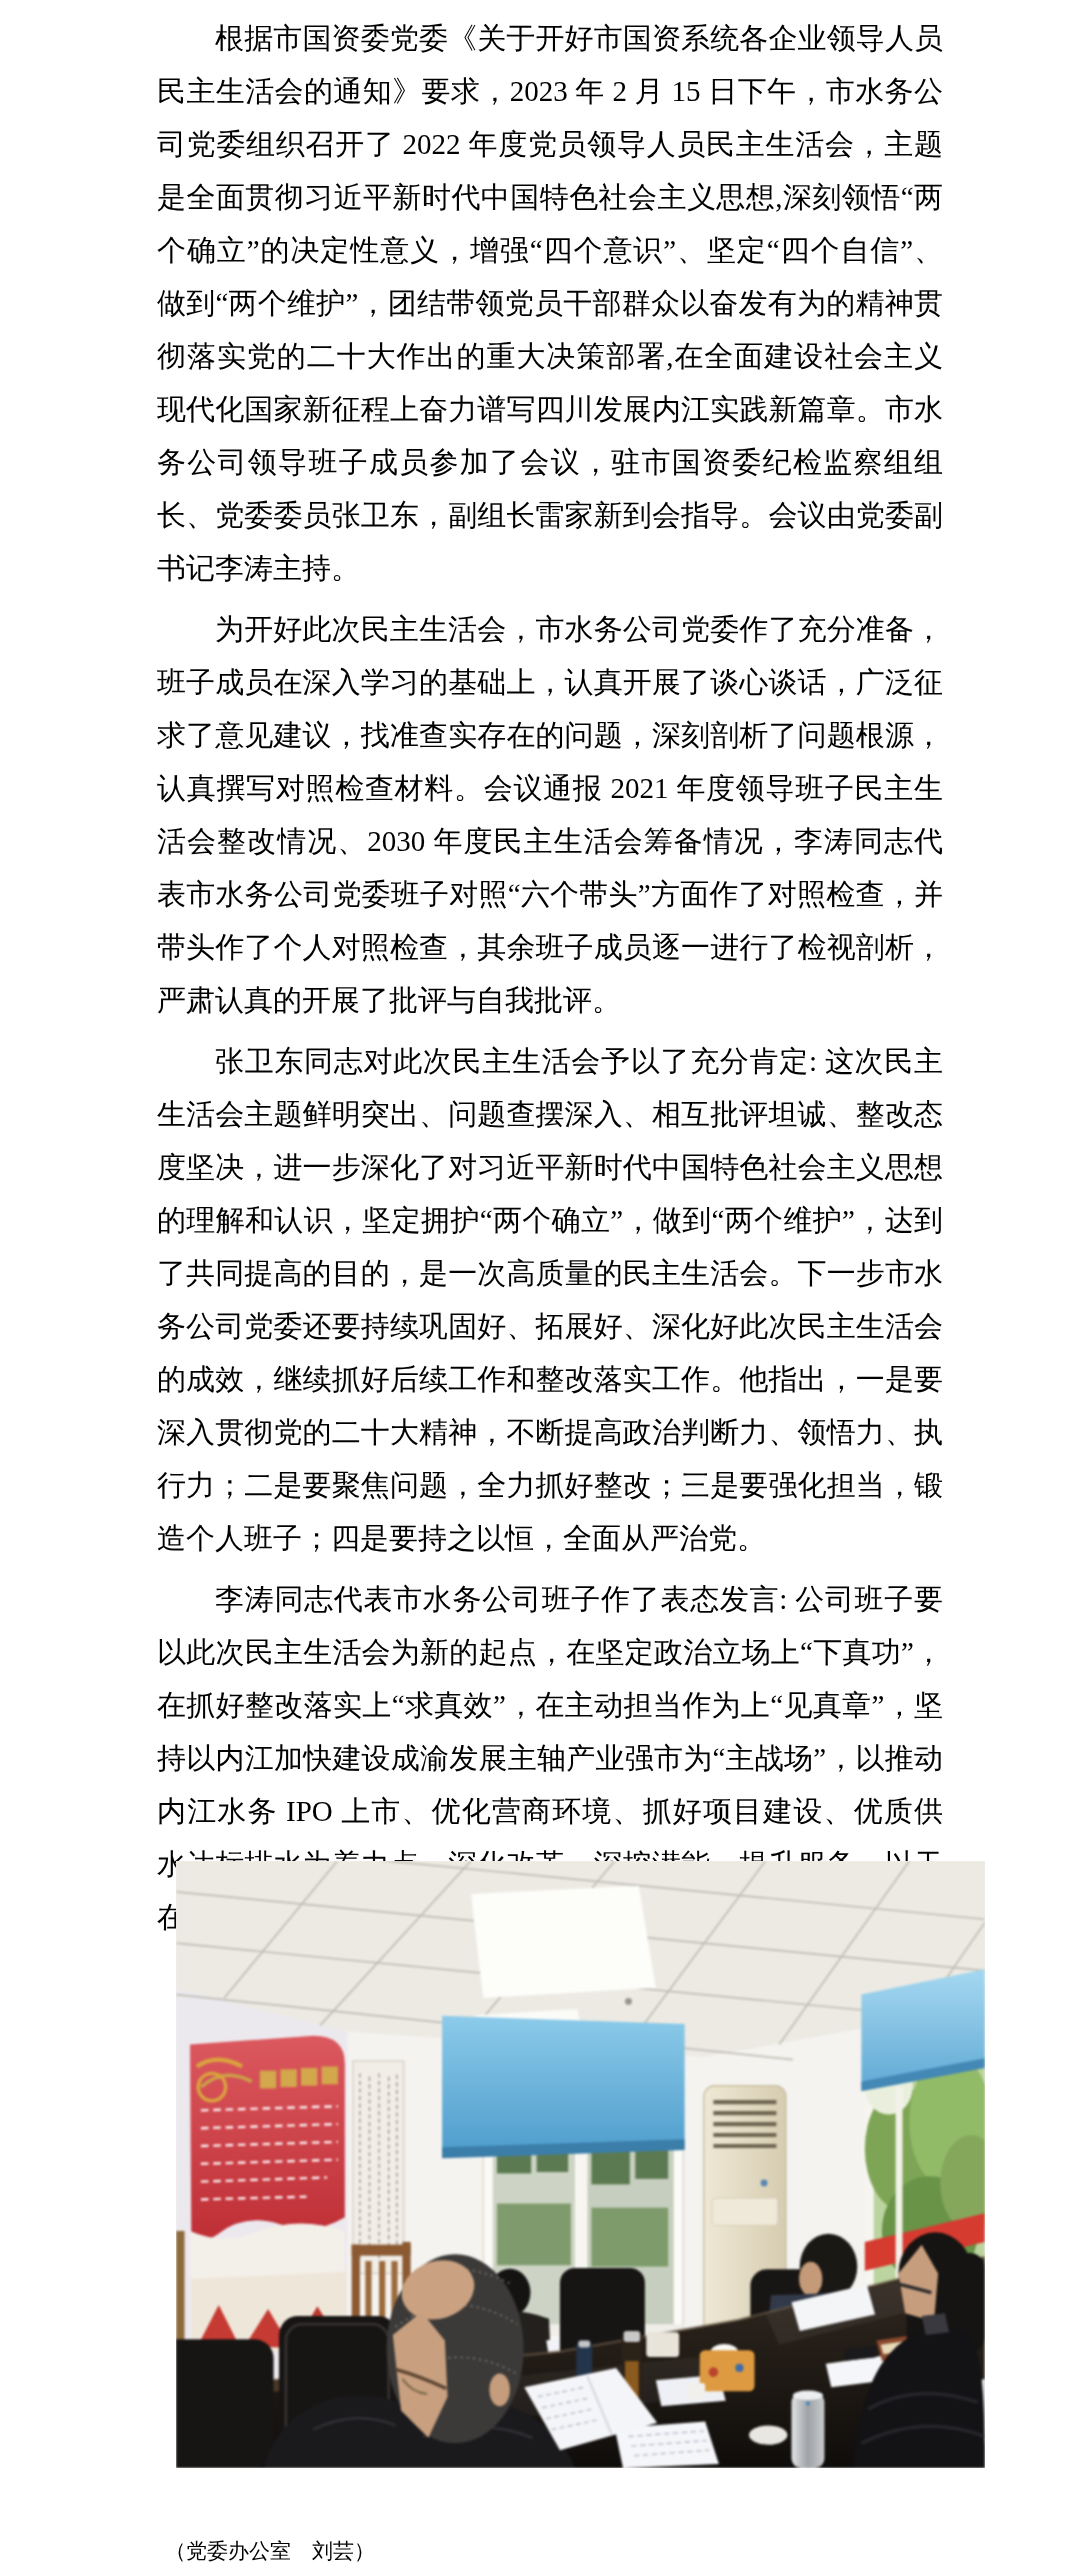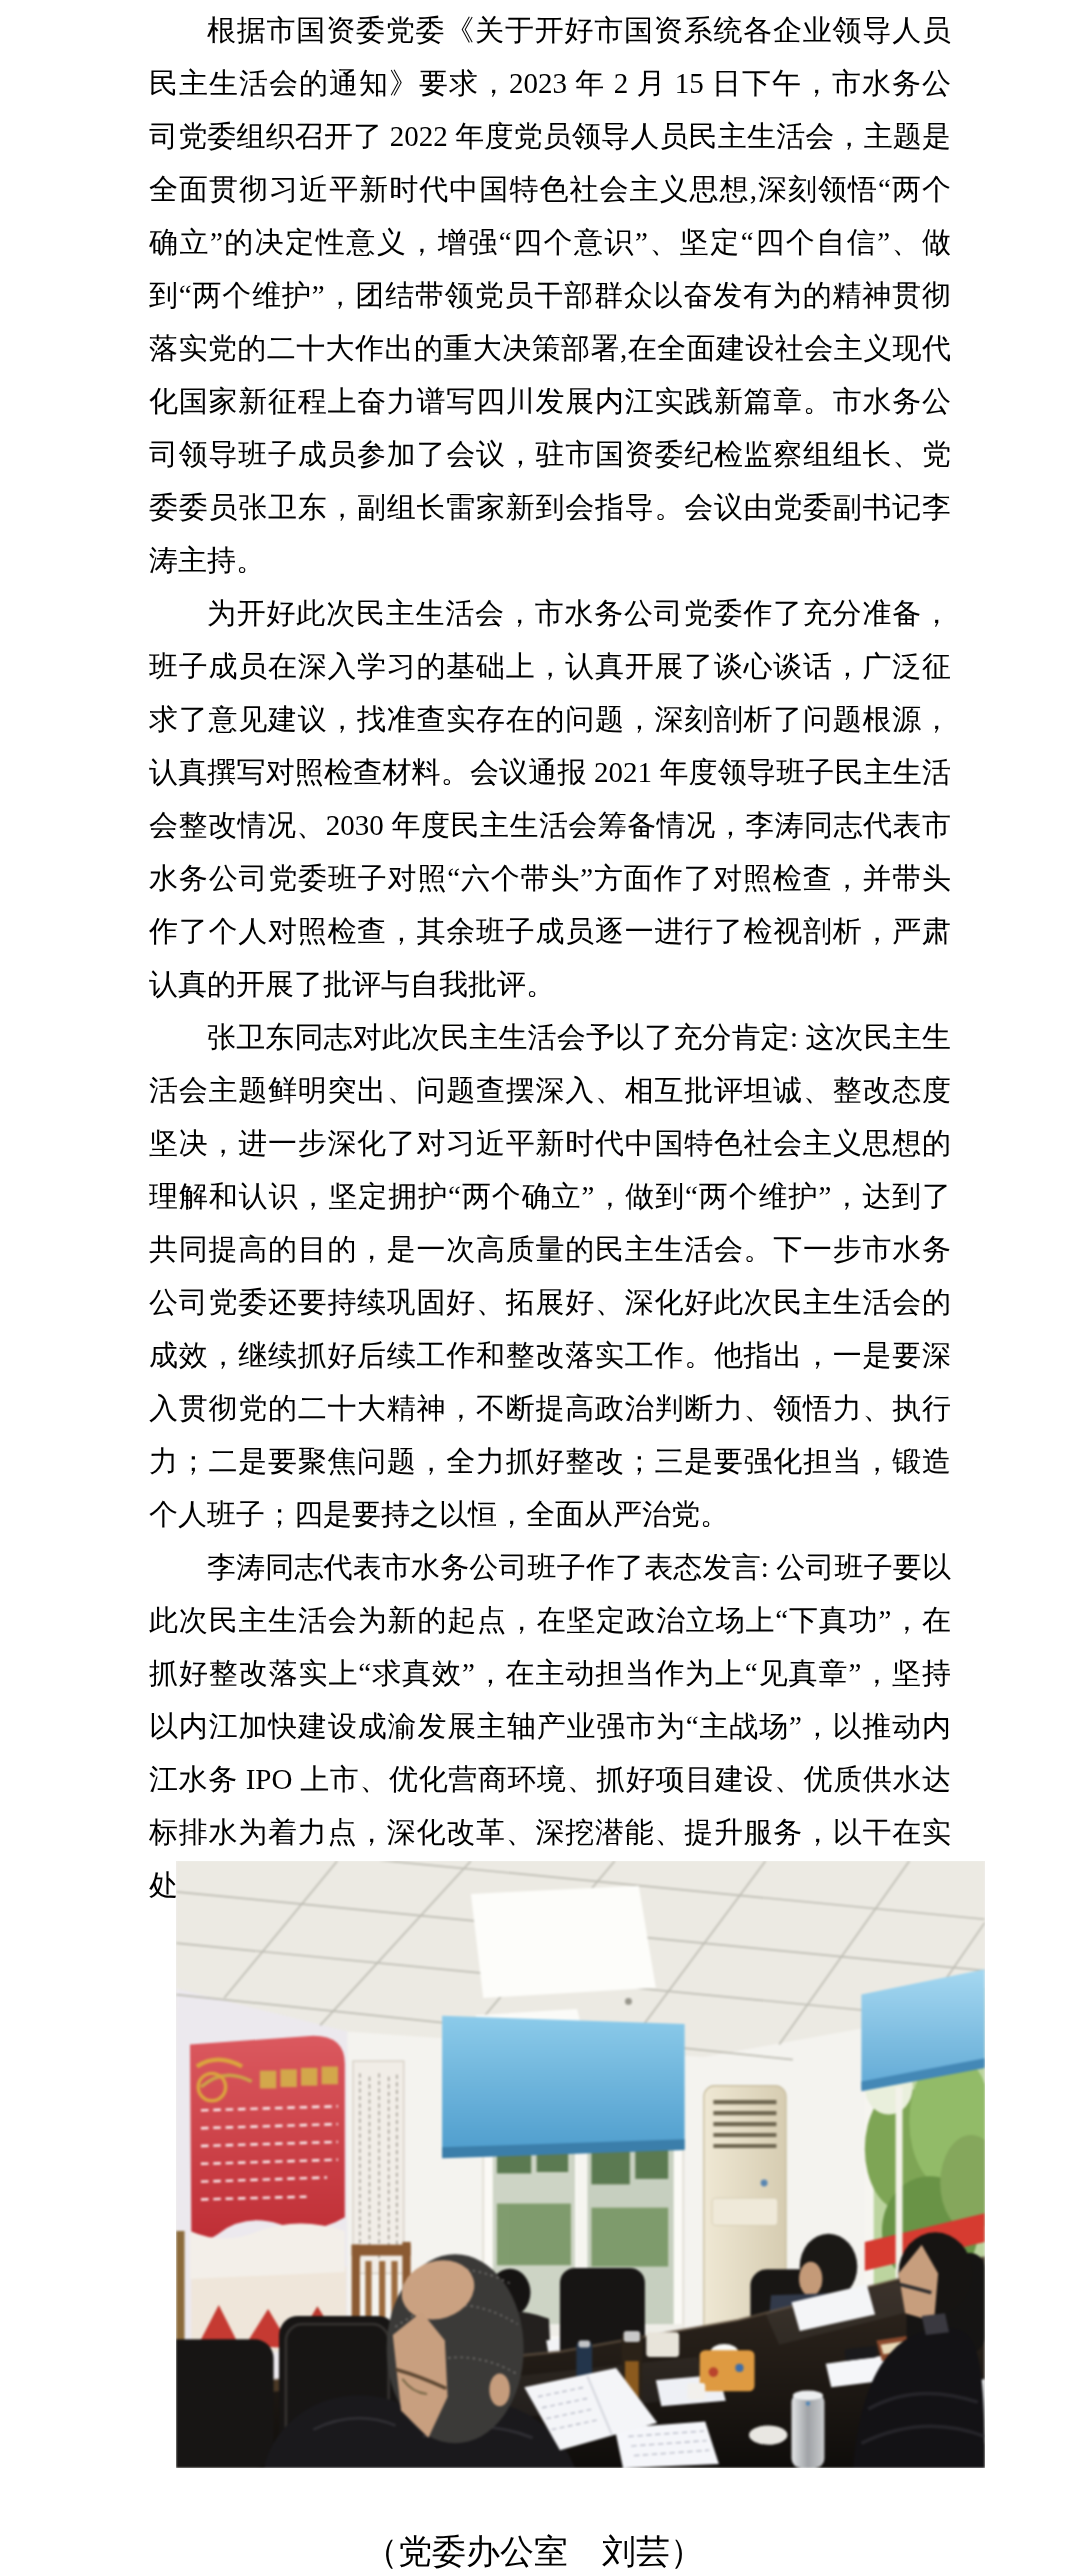--- a/index.html
+++ b/index.html
@@ -10,29 +10,29 @@
     font-family:"Liberation Serif","DejaVu Serif",serif;
     color:#000;
     overflow:hidden;
   }
   .article{
     position:absolute;left:149px;top:4.1px;width:802px;
     font-size:29px;line-height:53px;
     text-align:justify;text-justify:inter-character;
     letter-spacing:0px;
   }
-  .article p{margin:0;text-indent:2em;}
+  .article p{margin:8px;text-indent:2em;}
   .photo{
     position:absolute;left:176px;top:1861px;width:809px;height:607px;
     overflow:hidden;background:#f0efec;
   }
   .photo svg{display:block;filter:blur(0.8px) saturate(1.03);}
   .caption{
-    position:absolute;top:2531px;left:150px;width:768px;
-    font-size:34px;line-height:41px;text-align:center;
+    position:absolute;top:2531px;left:165px;width:768px;
+    font-size:21px;line-height:41px;text-align:left;
     white-space:pre;
   }
 </style>
 </head>
 <body>
 
 <div class="page">
 
   <div class="article">
     <p>根据市国资委党委《关于开好市国资系统各企业领导人员民主生活会的通知》要求，2023 年 2 月 15 日下午，市水务公司党委组织召开了 2022 年度党员领导人员民主生活会，主题是全面贯彻习近平新时代中国特色社会主义思想,深刻领悟“两个确立”的决定性意义，增强“四个意识”、坚定“四个自信”、做到“两个维护”，团结带领党员干部群众以奋发有为的精神贯彻落实党的二十大作出的重大决策部署,在全面建设社会主义现代化国家新征程上奋力谱写四川发展内江实践新篇章。市水务公司领导班子成员参加了会议，驻市国资委纪检监察组组长、党委委员张卫东，副组长雷家新到会指导。会议由党委副书记李涛主持。</p>

